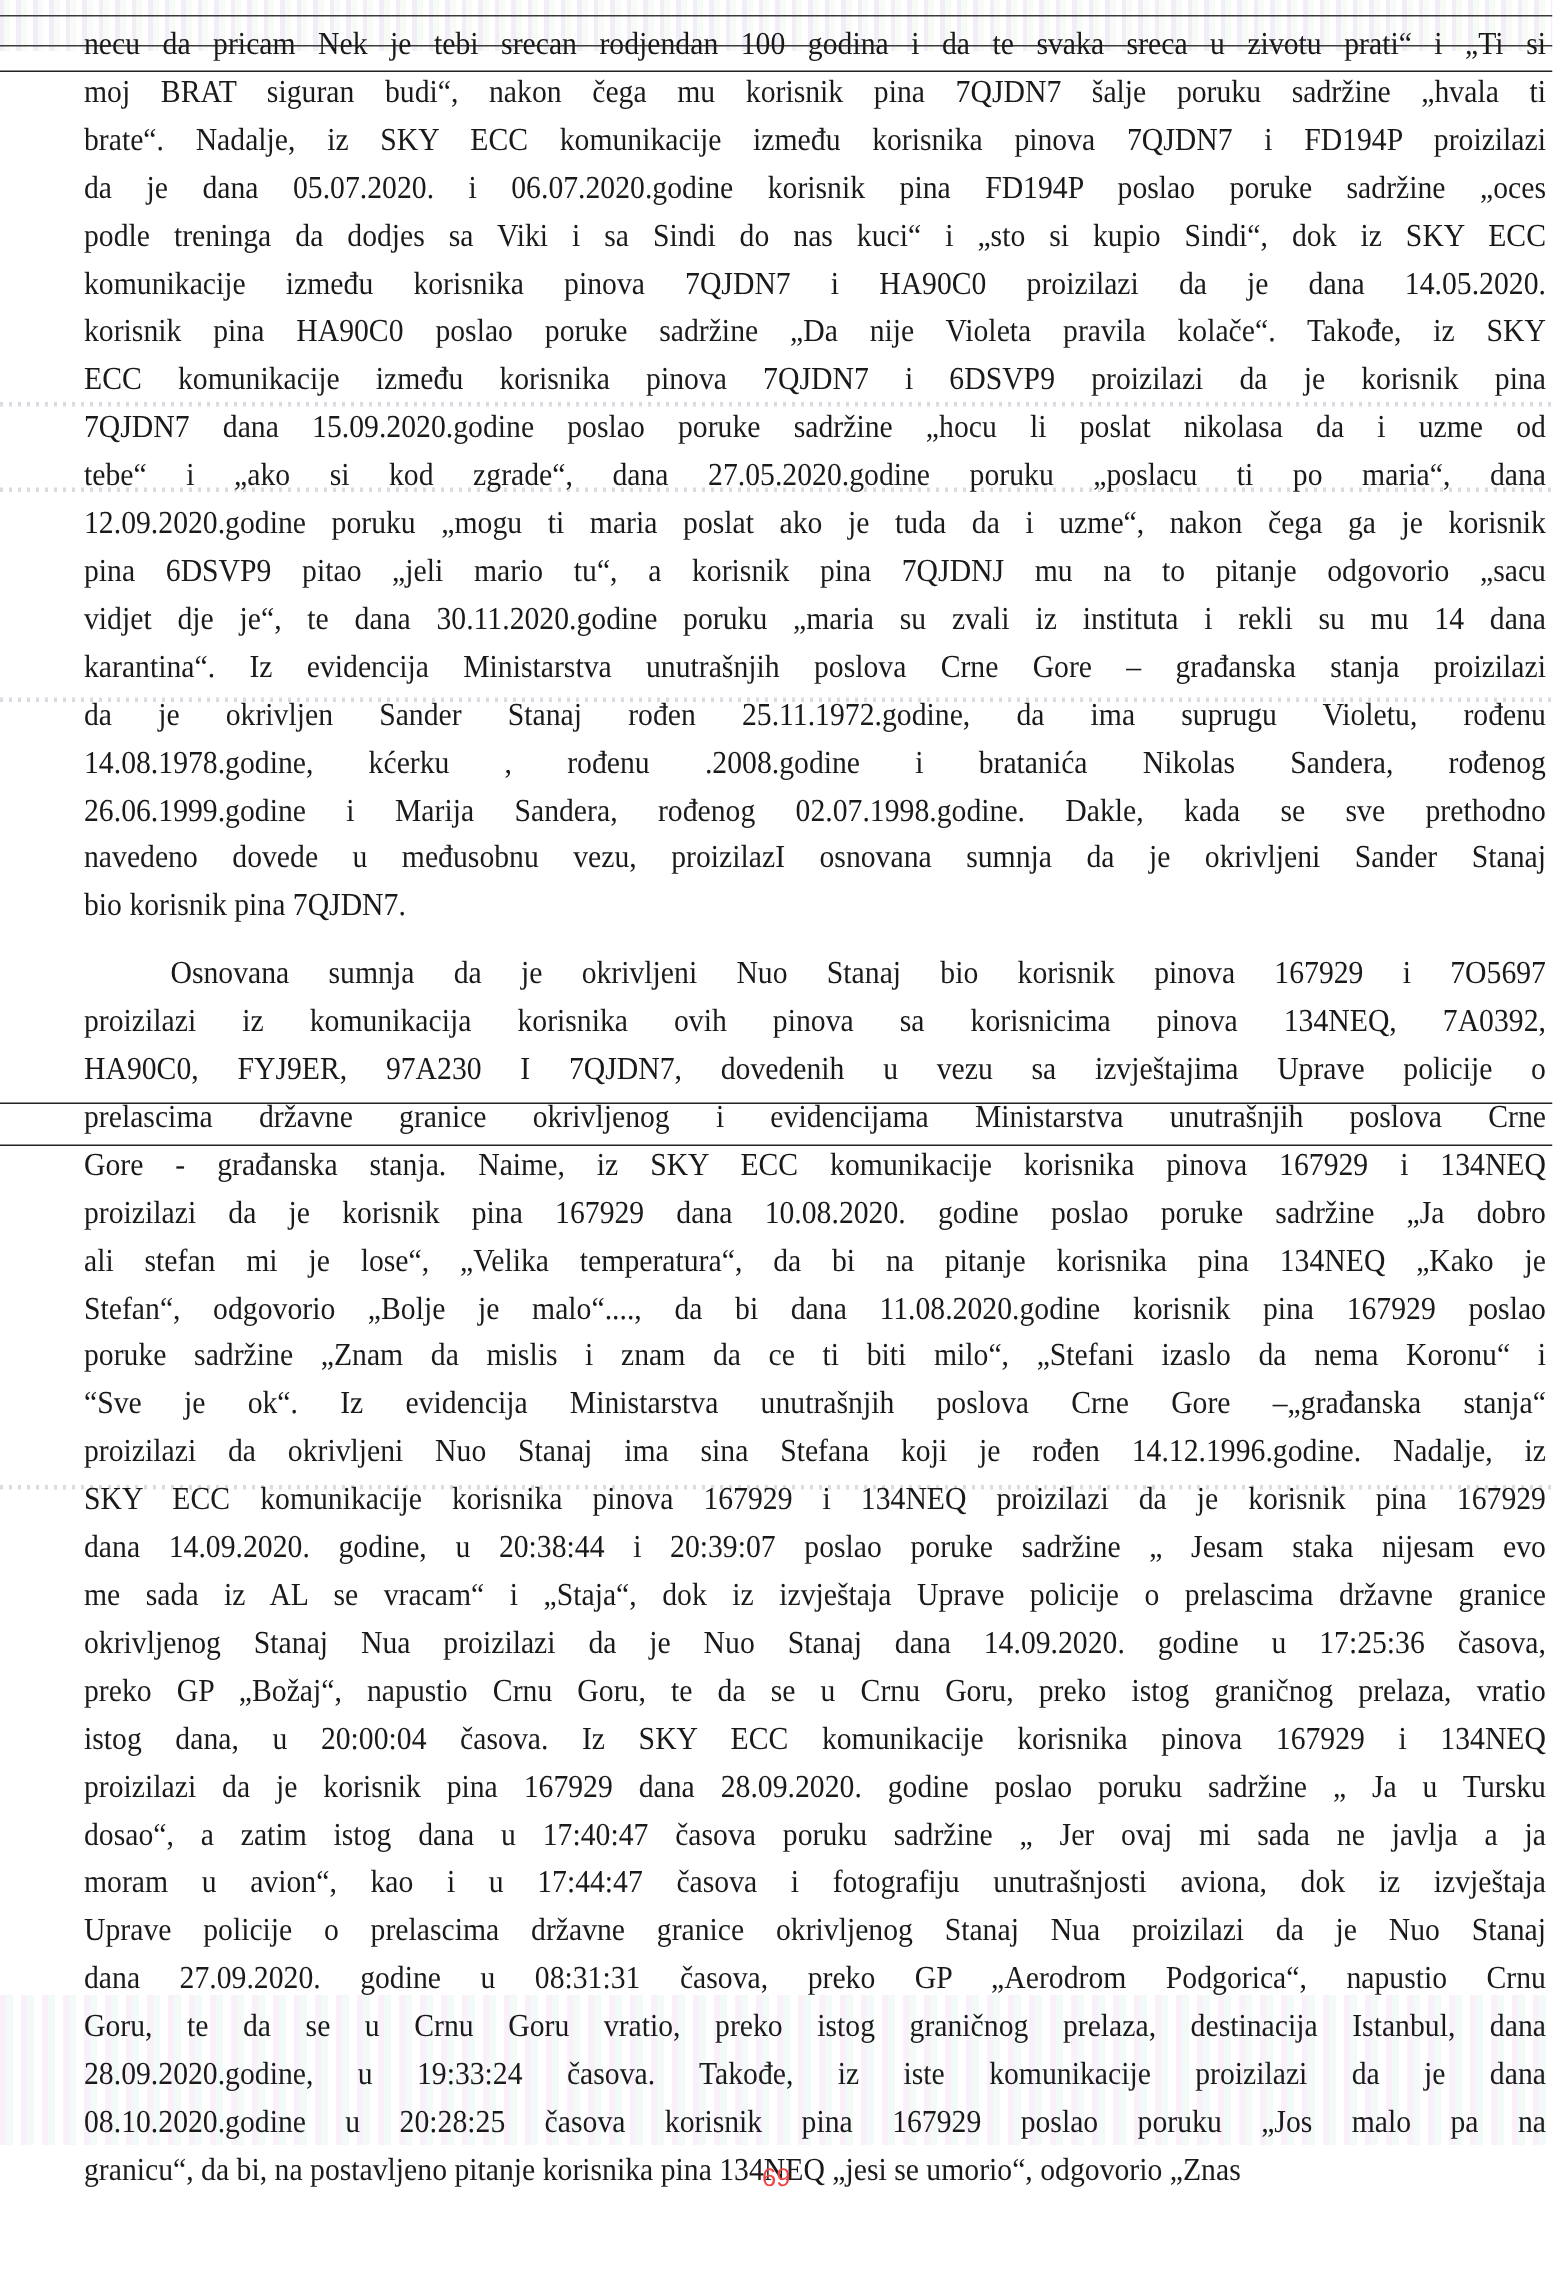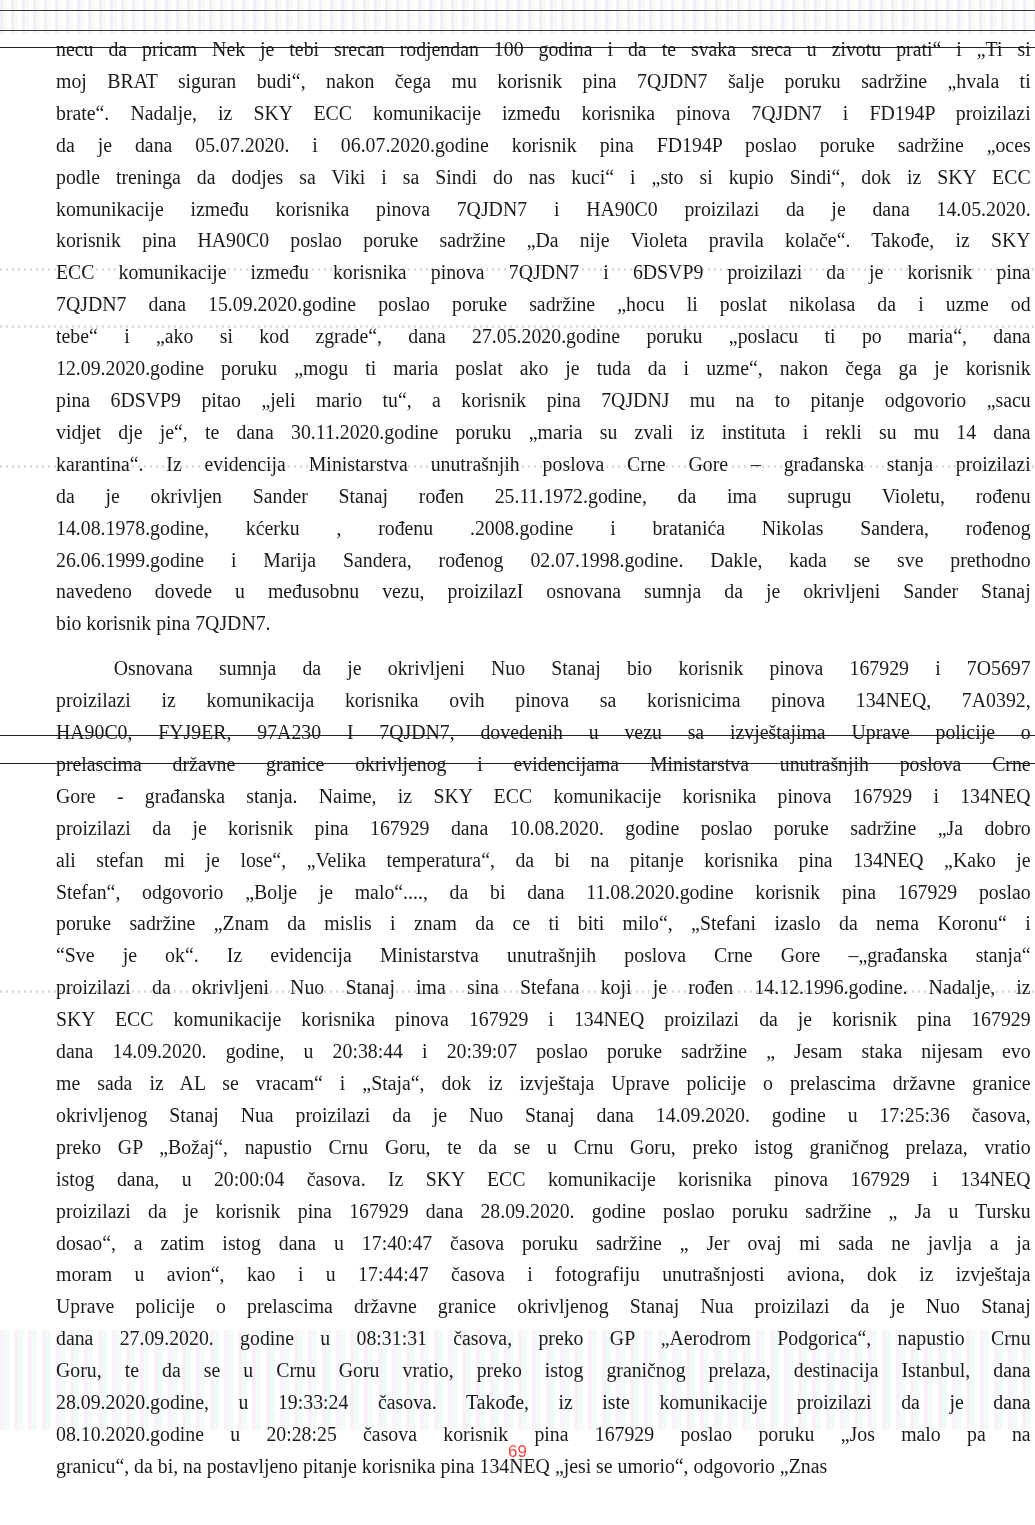--- a/index.html
+++ b/index.html
@@ -16,21 +16,21 @@
       position: absolute; left: 0; top: 0; width: 1035px; height: 34px;
       background:
         repeating-linear-gradient(90deg, rgba(180,160,210,0.18) 0 3px, rgba(200,230,200,0.15) 3px 7px, rgba(255,255,255,0) 7px 11px);
     }
     .scan-line {
       position: absolute; left: 0; width: 1035px; height: 1px; background: #3a3a3a;
     }
     .page-body {
       position: absolute;
       left: 56px;
-      top: 34px;
+      top: 14px;
       width: 975px;
     }
     .para {
       font-size: 21.3px;
       line-height: 31.9px;
       text-align: justify;
       margin: 0;
       transform: scaleX(0.93);
       transform-origin: left top;
       width: 1048px;

